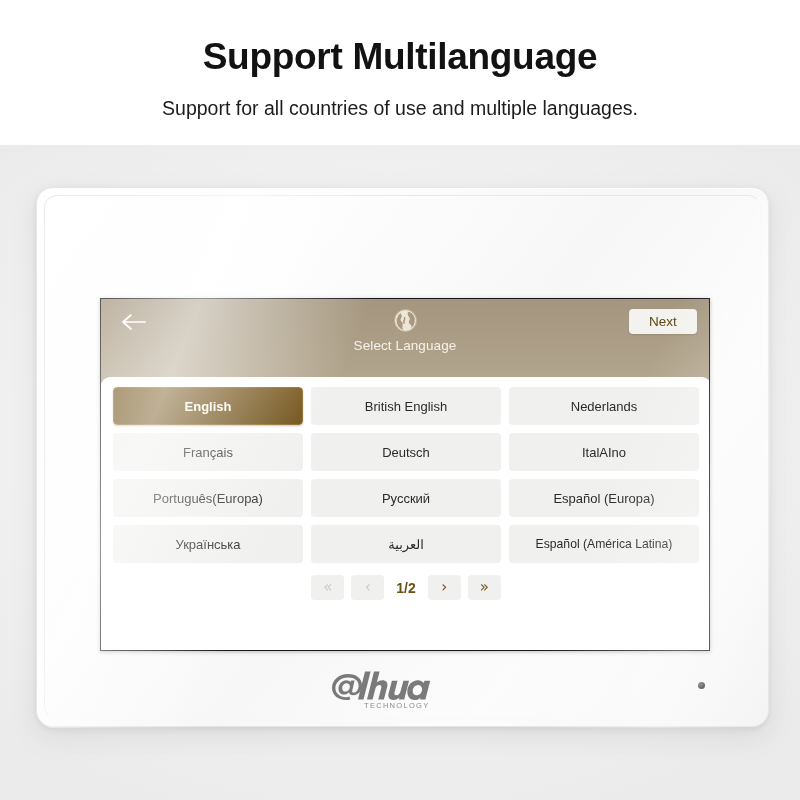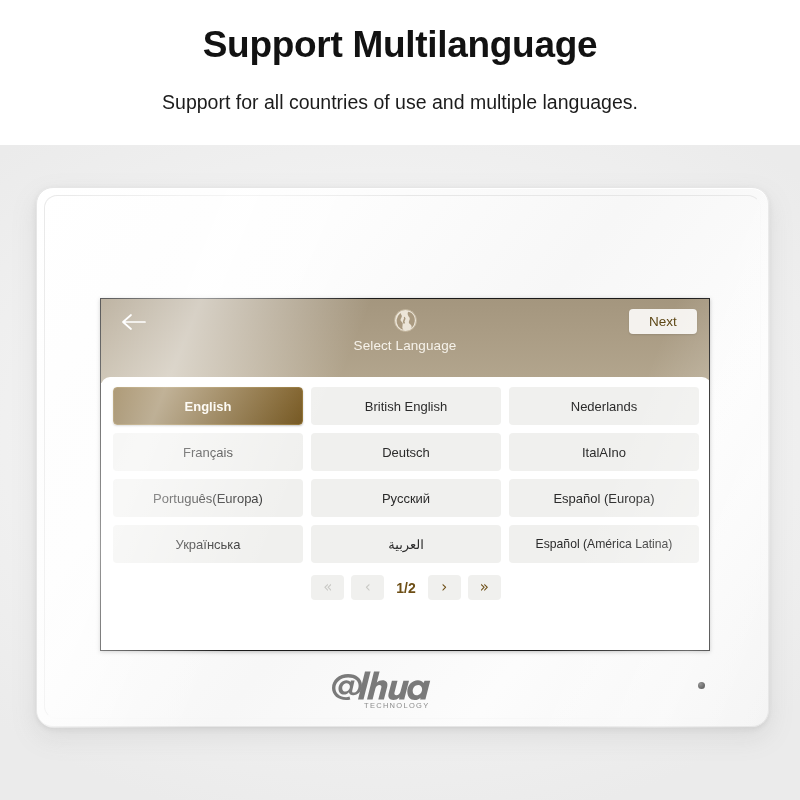--- a/index.html
+++ b/index.html
@@ -19,32 +19,32 @@
     position: absolute;
     left: 0; top: 0;
     width: 800px;
     height: 145px;
     background: #ffffff;
     display: flex;
     flex-direction: column;
     align-items: center;
     justify-content: flex-start;
     box-sizing: border-box;
-    padding-top: 24px;
+    padding-top: 36px;
   }
   .banner-title {
     font-size: 37px;
     font-weight: bold;
     color: #121212;
     letter-spacing: -0.3px;
     line-height: 1.15;
     text-align: center;
   }
   .banner-sub {
-    margin-top: 24px;
+    margin-top: 18px;
     font-size: 19.5px;
     color: #1c1c1c;
     text-align: center;
     font-weight: 400;
   }
 
   
   .photo {
     position: absolute;
     left: 0; top: 145px;

